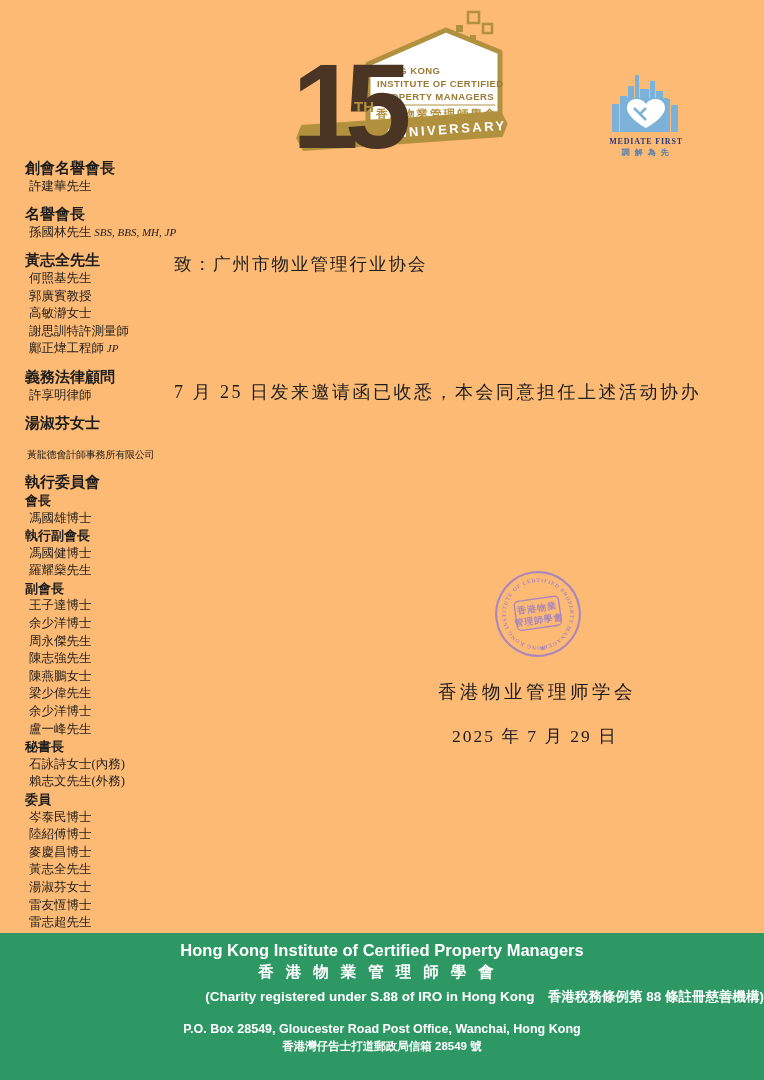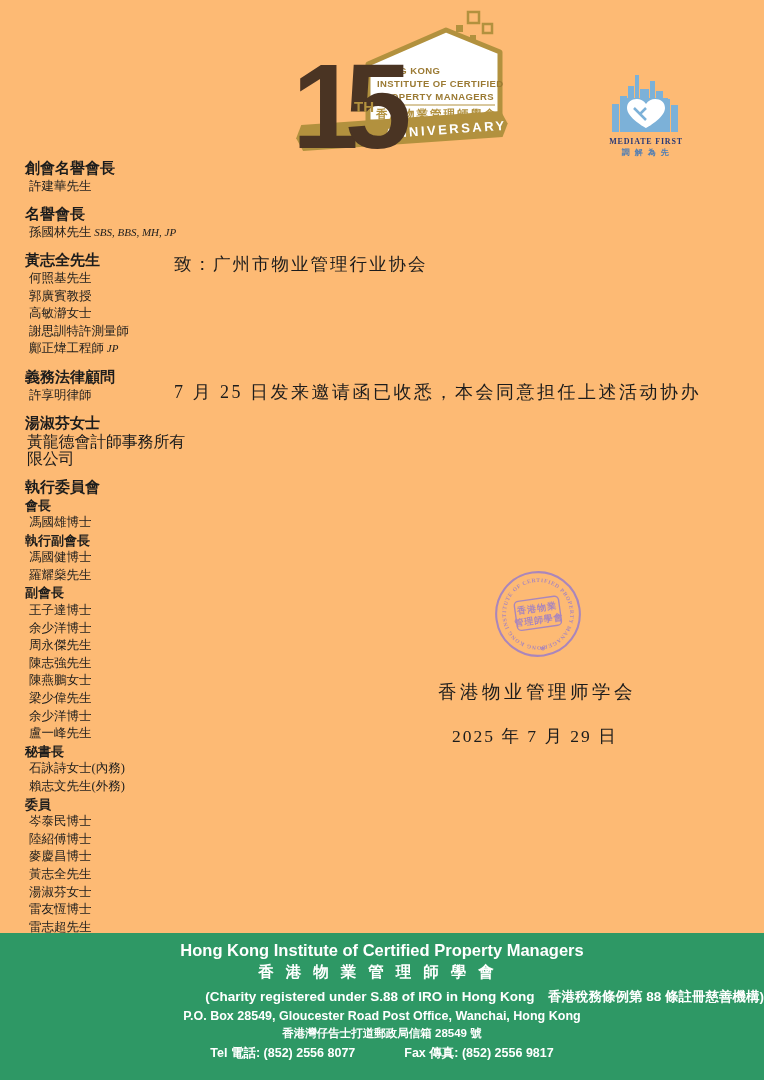--- a/index.html
+++ b/index.html
@@ -9,21 +9,21 @@
   
   .logo-anniv{position:absolute;left:296px;top:10px;width:212px;height:146px;}
   .logo-mediate{position:absolute;left:600px;top:70px;width:94px;height:88px;}
 
   
   .sidebar{position:absolute;left:25px;top:160px;width:168px;font-size:12.5px;line-height:17.6px;}
   .sb-header{font-weight:bold;font-size:15px;margin-top:11px;}
   .sidebar .sb-header:first-child{margin-top:0;}
   .sb-role{font-weight:bold;font-size:13px;}
   .sb-member{padding-left:4px;}
-  .sb-member-small{padding-left:2px;font-size:16px;letter-spacing:-0.2px;}
+  .sb-member-small{padding-left:2px;font-size:10px;letter-spacing:-0.2px;margin-top:13px;}
   .honors{font-style:italic;font-size:11px;}
 
   
   .l-recipient{position:absolute;left:174px;top:252px;font-size:17.5px;letter-spacing:2px;}
   .l-title{position:absolute;left:160px;top:318px;width:480px;text-align:center;font-weight:bold;
            font-size:18px;letter-spacing:2px;text-decoration:underline;text-underline-offset:4px;}
   .l-body1{position:absolute;left:174px;top:380px;font-size:18px;letter-spacing:2.5px;}
   .l-body2{position:absolute;left:174px;top:430px;font-size:18px;letter-spacing:2.5px;}
   .l-closing{position:absolute;left:174px;top:520px;font-size:18px;letter-spacing:2.5px;}
   .l-sign{position:absolute;left:438px;top:679px;font-size:18.5px;letter-spacing:3.5px;}
@@ -32,21 +32,21 @@
   
   .seal{position:absolute;left:492px;top:568px;width:92px;height:92px;opacity:0.85;
         transform:rotate(-8deg);}
 
   
   .footer{position:absolute;left:0;top:933px;width:764px;height:147px;background:#2E9865;
           color:#ffffff;text-align:center;font-family:"Liberation Sans","DejaVu Sans",sans-serif;}
   .f1{padding-top:8px;font-size:16.5px;font-weight:bold;}
   .f2{margin-top:2px;font-size:15.5px;font-weight:bold;letter-spacing:12px;}
   .f3{margin-top:5px;font-size:13.5px;font-weight:bold;text-align:right;}
-  .f4{margin-top:3px;font-size:12.5px;font-weight:bold;}
+  .f4{margin-top:16px;font-size:12.5px;font-weight:bold;}
   .f5{margin-top:3px;font-size:11.5px;font-weight:bold;}
   .f6{margin-top:4px;font-size:12.5px;font-weight:bold;}
   .f6 .gap{display:inline-block;width:42px;}
 </style>
 </head>
 <body>
 
 <div class="page">
 
   <svg class="logo-anniv" viewBox="0 0 212 146">
@@ -152,22 +152,15 @@
     <text x="66" y="62" text-anchor="middle" font-size="13" font-weight="bold" fill="#9C7EC8" letter-spacing="1.5">香港物業</text>
     <text x="66" y="79" text-anchor="middle" font-size="13" font-weight="bold" fill="#9C7EC8" letter-spacing="1">管理師學會</text>
   </svg>
 
   <div class="footer">
     <div class="f1">Hong Kong Institute of Certified Property Managers</div>
     <div class="f2">香港物業管理師學會</div>
     <div class="f3">(Charity registered under S.88 of IRO in Hong Kong　香港稅務條例第 88 條註冊慈善機構)</div>
     <div class="f4">P.O. Box 28549, Gloucester Road Post Office, Wanchai, Hong Kong</div>
     <div class="f5">香港灣仔告士打道郵政局信箱 28549 號</div>
-    <div class="f6">
-      <span>Tel 電話:</span>
-      <span>(852) 2556 8077</span>
-      <span class="gap"></span>
-      <span>Fax 傳真:</span>
-      <span>(852) 2556 9817</span>
-    </div>
   </div>
 
 </div>
 
 </body></html>

